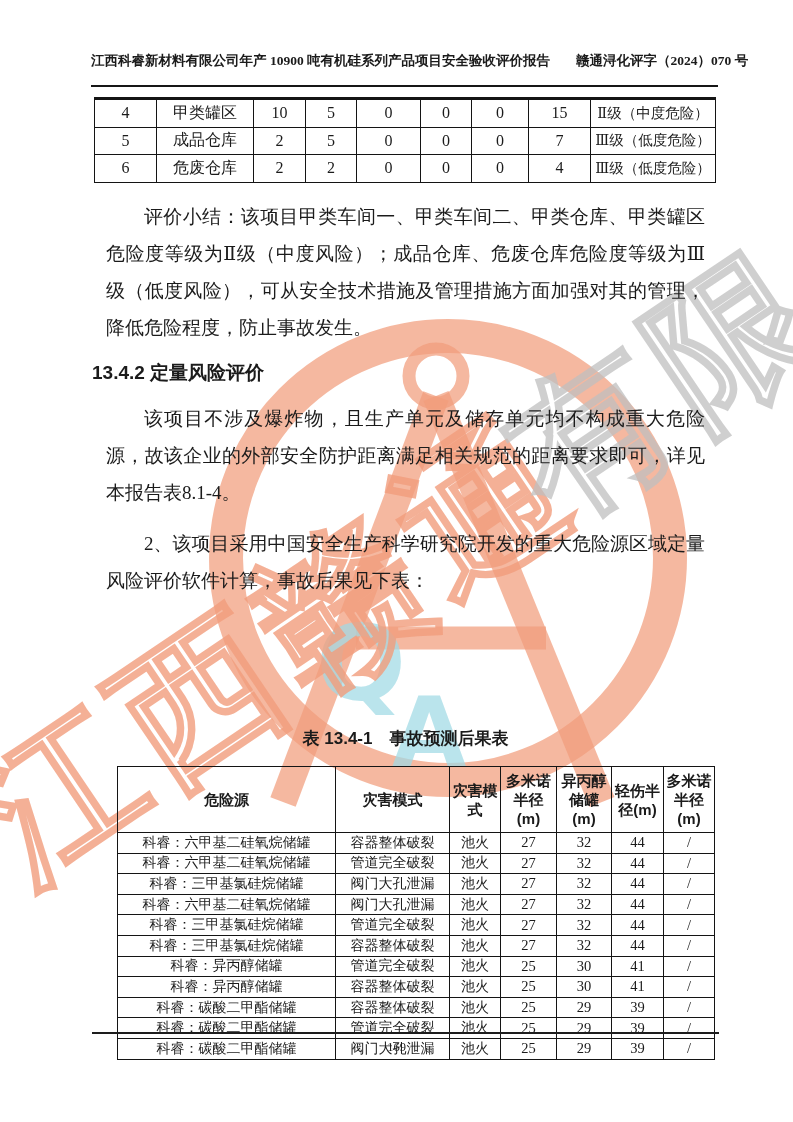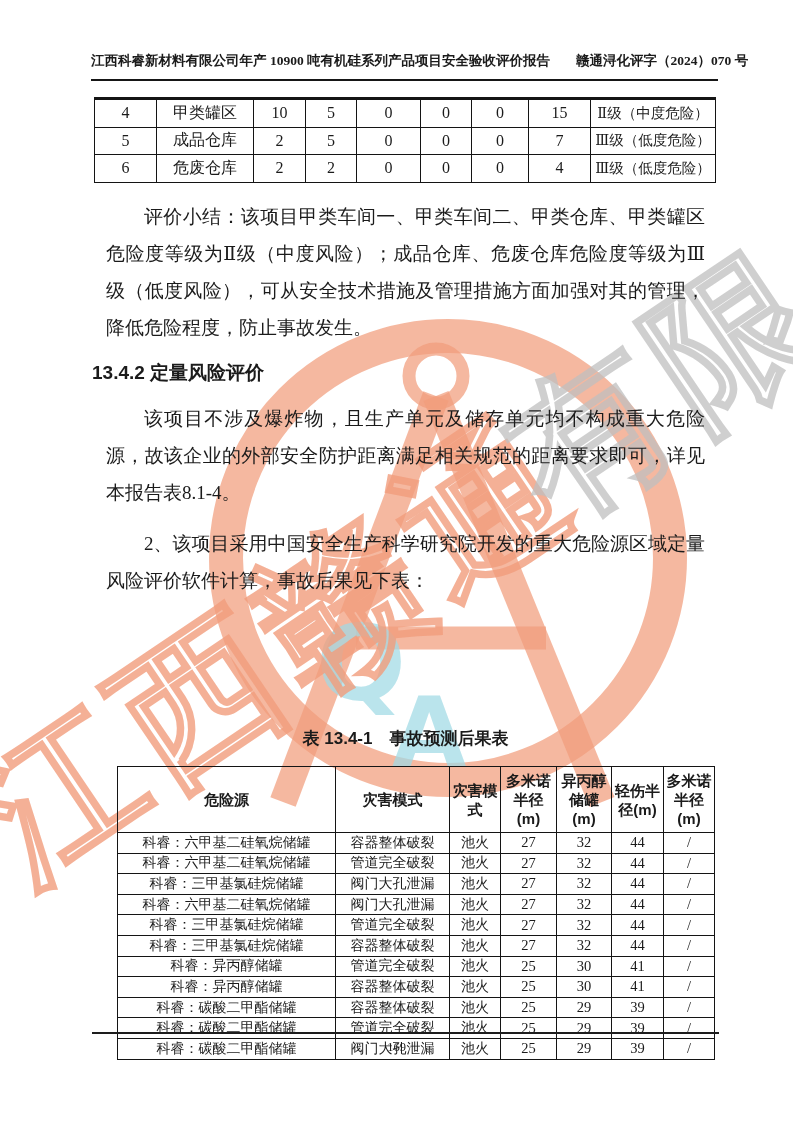--- a/index.html
+++ b/index.html
@@ -15,21 +15,21 @@
   
   .watermark{
     position:absolute;left:0;top:0;width:793px;height:1122px;
     z-index:0;pointer-events:none;
   }
   
   .content{position:absolute;left:0;top:0;width:793px;height:1122px;z-index:1;}
   .doc-header{
     position:absolute;left:91px;top:52px;width:627px;
     text-align:center;font-weight:bold;font-size:13.5px;
-    padding-bottom:9px;border-bottom:2px solid #161616;
+    padding-bottom:15px;border-bottom:2px solid #161616;
     white-space:nowrap;
   }
   .doc-header .doc-number{margin-left:26px;}
   .risk-table-wrap{position:absolute;left:94px;top:97px;width:621px;}
   table{border-collapse:collapse;table-layout:fixed;}
   .risk-table{width:621px;border-top:3px solid #141414;}
   .risk-table td{
     border:1.5px solid #141414;height:26.5px;text-align:center;
     font-size:16px;padding:0;font-family:"Liberation Serif","DejaVu Serif",serif;
   }

